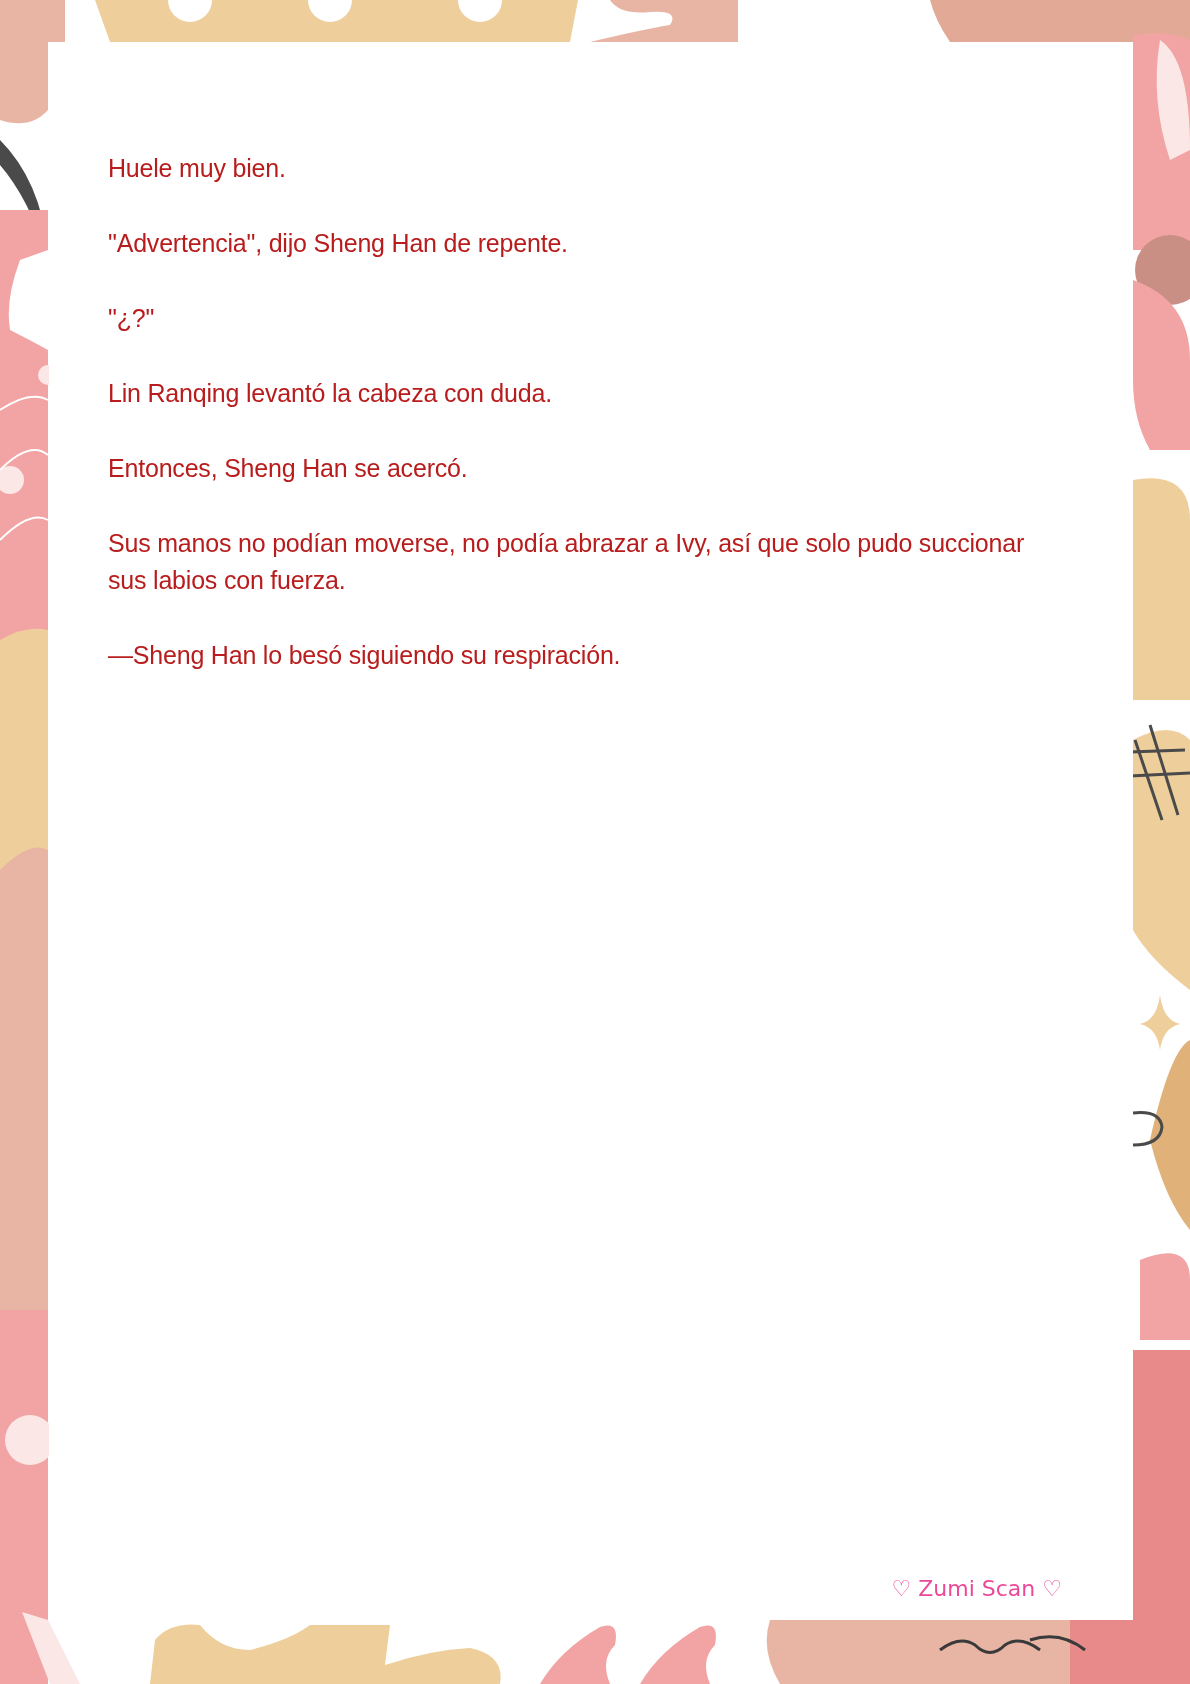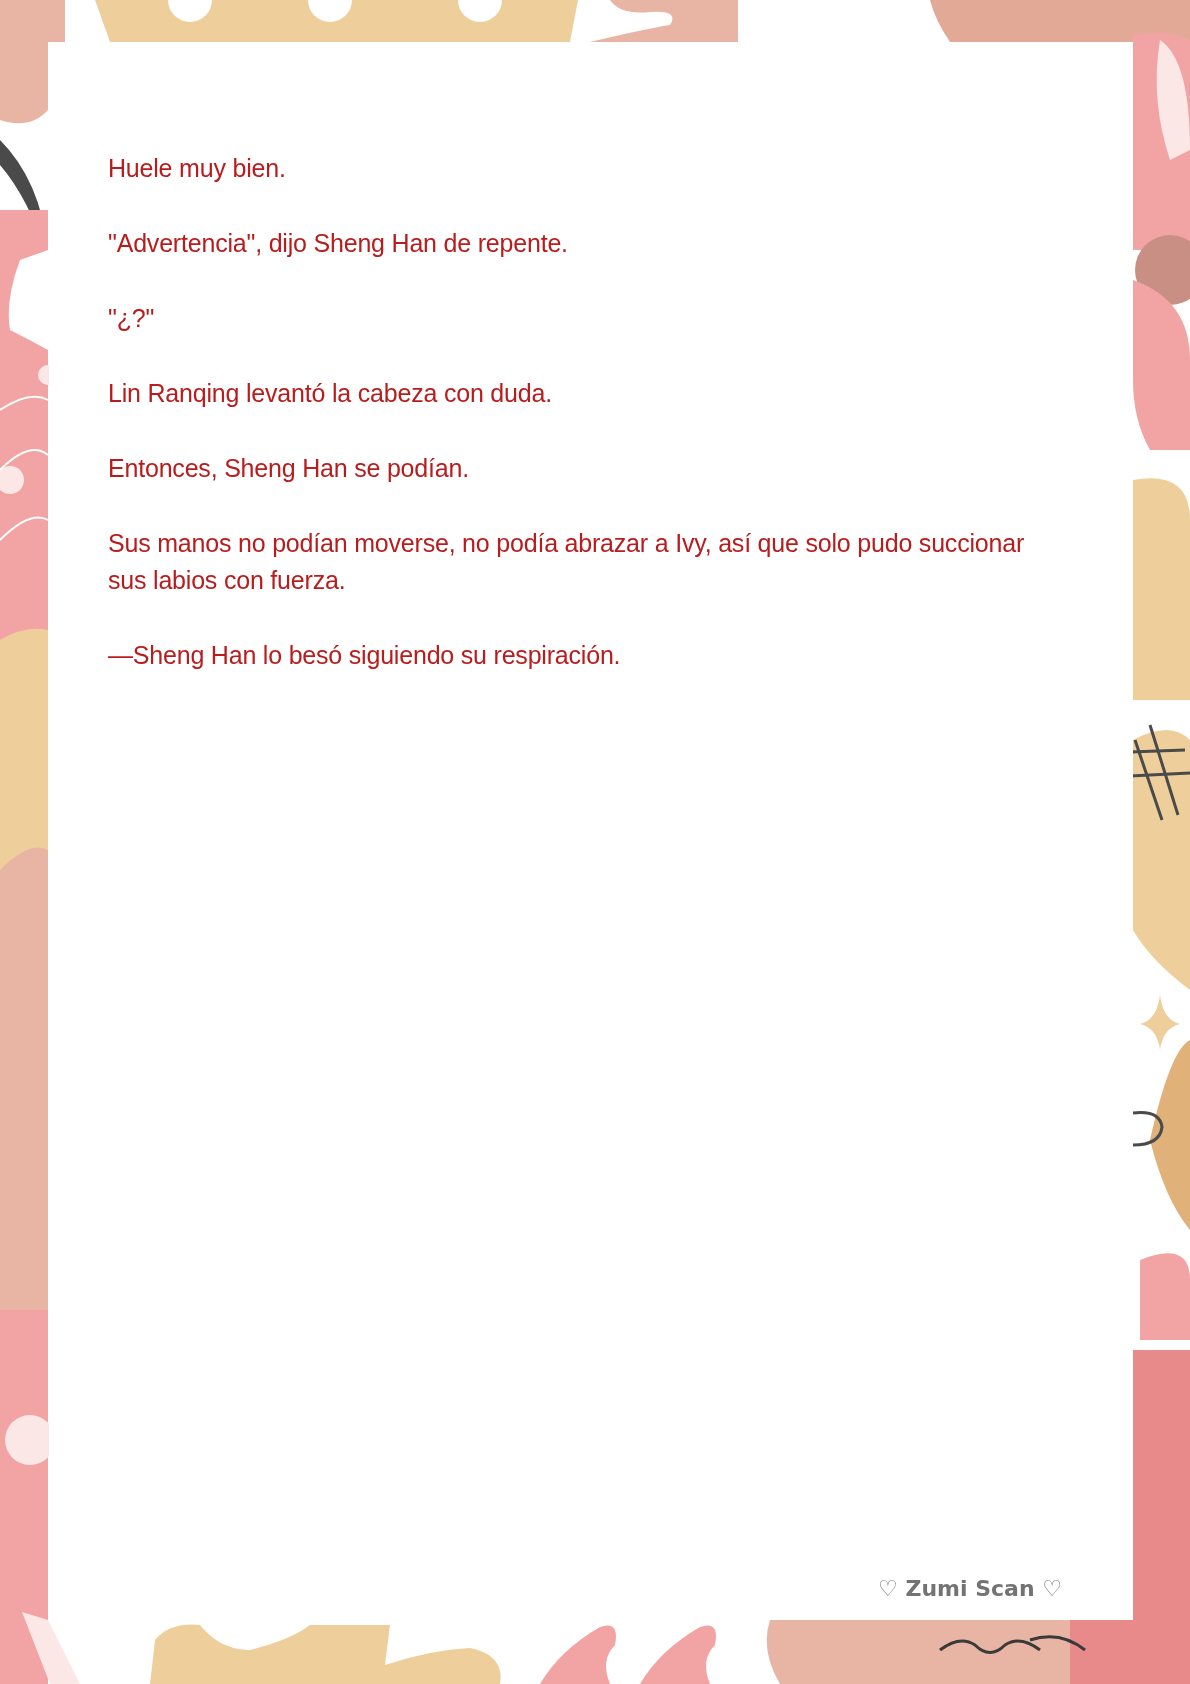--- a/index.html
+++ b/index.html
@@ -15,22 +15,22 @@
       background: #ffffff;
     }
     .content {
       position: absolute; left: 59px; top: 108px; width: 960px;
       font-size: 25px; line-height: 37px; color: #b91c1c;
       letter-spacing: -0.2px;
     }
     .para { margin: 0 0 38px 0; }
     .watermark {
       position: absolute; right: 128px; top: 1576px;
-      font-size: 22px; color: #737373; font-family: "DejaVu Sans", sans-serif;
-      font-weight: 700;
+      font-size: 22px; color: #ec4899; font-family: "DejaVu Sans", sans-serif;
+      font-weight: 400;
     }
   </style>
 </head>
 <body>
 
 <div class="frame">
   <svg class="blob" width="1190" height="1684" viewBox="0 0 1190 1684">
 
     <path d="M0 0 H65 V42 H48 V110 Q30 130 0 120 Z" fill="#e8b4a4"></path>
 
@@ -84,19 +84,19 @@
     <path d="M940 1650 Q960 1635 975 1645 Q990 1660 1005 1645 Q1020 1635 1040 1650 M1030 1640 Q1060 1630 1085 1650" stroke="#3a3a3a" stroke-width="3" fill="none"></path>
   </svg>
 </div>
 
 <div class="page">
   <div class="content">
     <p class="para">Huele muy bien.</p>
     <p class="para">"Advertencia", dijo Sheng Han de repente.</p>
     <p class="para">"¿?"</p>
     <p class="para">Lin Ranqing levantó la cabeza con duda.</p>
-    <p class="para">Entonces, Sheng Han se podían.</p>
+    <p class="para">Entonces, Sheng Han se acercó.</p>
     <p class="para">Sus manos no podían moverse, no podía abrazar a Ivy, así que solo pudo succionar sus labios con fuerza.</p>
     <p class="para">—Sheng Han lo besó siguiendo su respiración.</p>
   </div>
 </div>
 
 <div class="watermark">♡ Zumi Scan ♡</div>
 
 </body></html>

